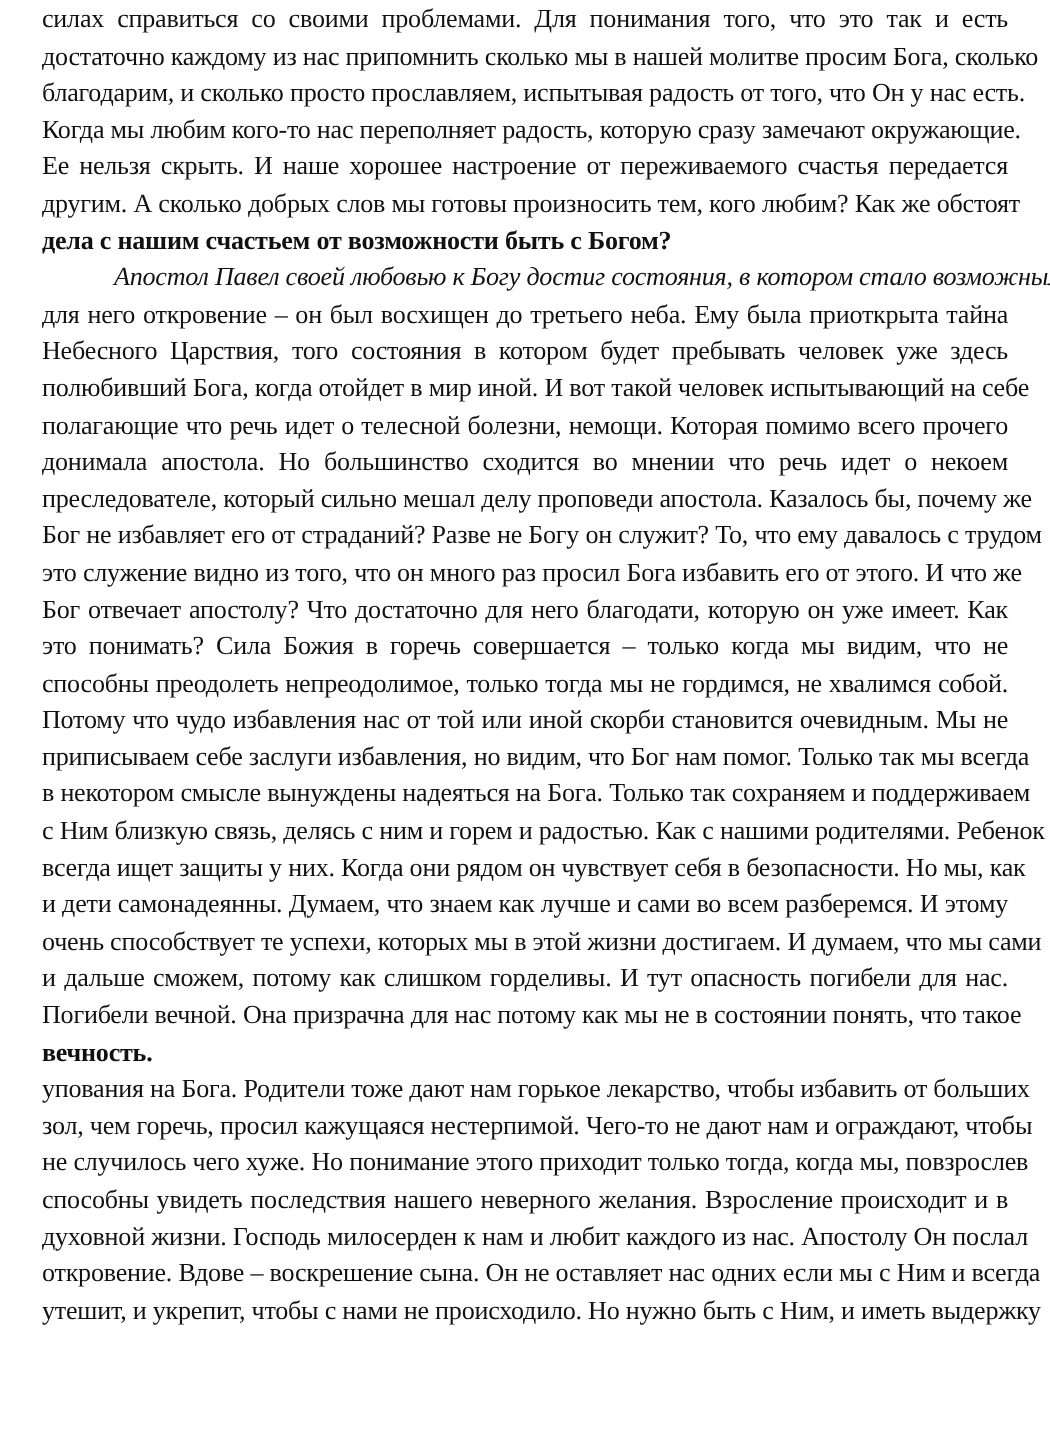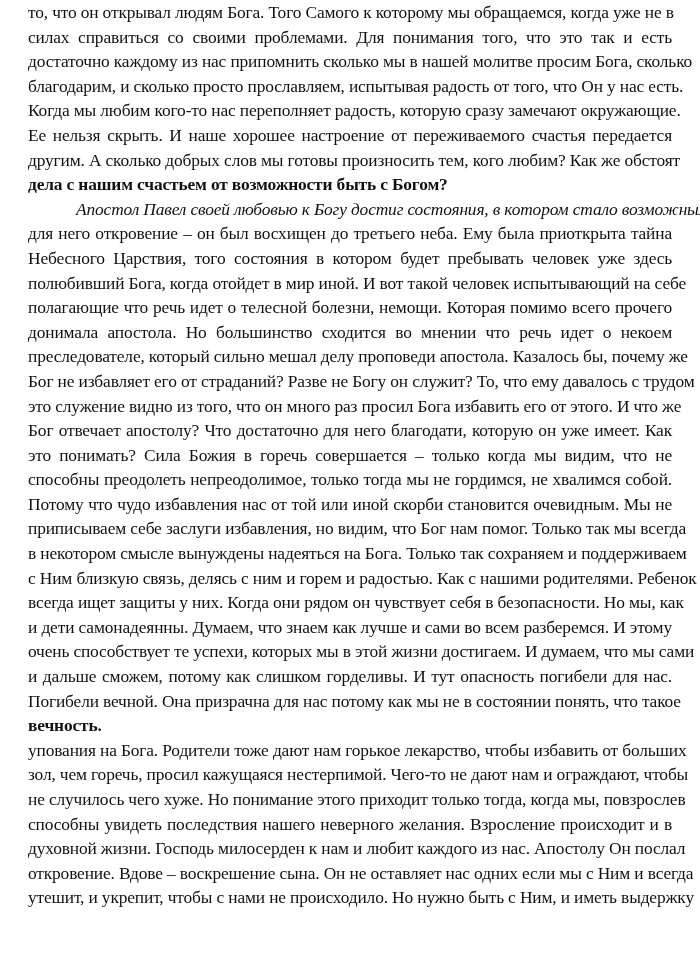--- a/index.html
+++ b/index.html
@@ -41,21 +41,20 @@
     .line.indent {
       padding-left: 48px;
       font-style: italic;
     }
   </style>
 </head>
 <body>
 
 <div class="page" id="page">
     <div>
-      <span class="line">то, что он открывал людям Бога. Того Самого к которому мы обращаемся, когда уже не в</span>
       <span class="line">силах справиться со своими проблемами. Для понимания того, что это так и есть</span>
       <span class="line">достаточно каждому из нас припомнить сколько мы в нашей молитве просим Бога, сколько</span>
       <span class="line">благодарим, и сколько просто прославляем, испытывая радость от того, что Он у нас есть.</span>
       <span class="line">Когда мы любим кого-то нас переполняет радость, которую сразу замечают окружающие.</span>
       <span class="line">Ее нельзя скрыть. И наше хорошее настроение от переживаемого счастья передается</span>
       <span class="line">другим. А сколько добрых слов мы готовы произносить тем, кого любим? Как же обстоят</span>
       <span class="line last">дела с нашим счастьем от возможности быть с Богом?</span>
     </div>
     <div>
       <span class="line indent">Апостол Павел своей любовью к Богу достиг состояния, в котором стало возможным</span>

